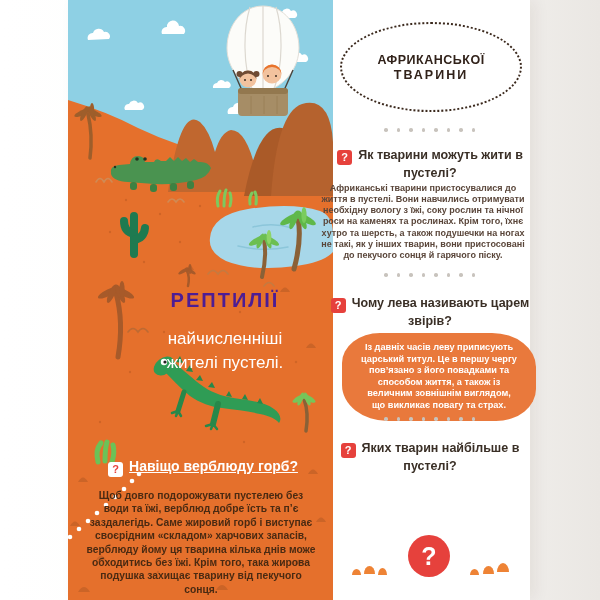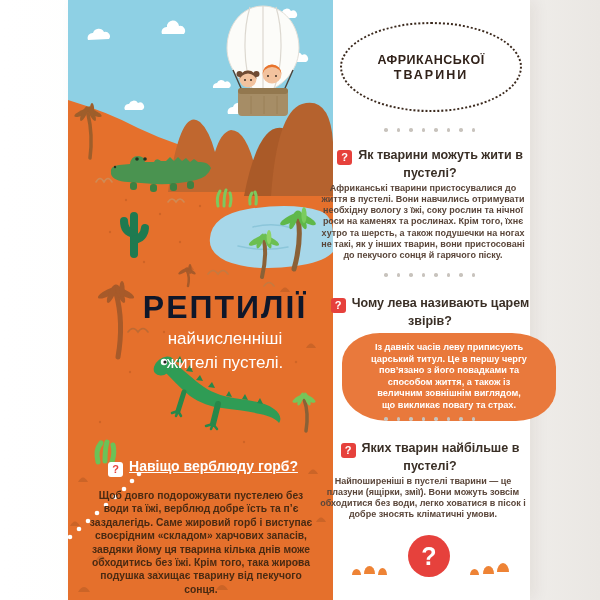--- a/index.html
+++ b/index.html
@@ -5,21 +5,21 @@
   html,body{margin:0;padding:0;}
   body{width:600px;height:600px;font-family:"Liberation Sans",sans-serif;}
   .screen{position:relative;width:600px;height:600px;overflow:hidden;
     background:linear-gradient(to right,#ffffff 0%,#fdfcfb 55%,#eae7e3 100%);}
   .page{position:absolute;left:68px;top:0;width:462px;height:600px;background:#ffffff;
     box-shadow:6px 0 14px rgba(60,40,20,.06);}
   
   .left-illo{position:absolute;left:0;top:0;width:265px;height:600px;overflow:hidden;}
   .left-illo svg{position:absolute;left:0;top:0;}
   .reptiles-title{position:absolute;left:52px;top:289px;width:210px;text-align:center;
-    color:#0f172a;font-size:32px;font-weight:bold;letter-spacing:2px;}
+    color:#4c1d95;font-size:20px;font-weight:bold;letter-spacing:2px;}
   .reptiles-sub{position:absolute;left:52px;top:327px;width:210px;text-align:center;
     color:#fff;font-size:17px;line-height:1.4;}
   .camel-q{position:absolute;left:10px;top:458px;width:250px;text-align:center;
     color:#fff;font-size:14px;font-weight:bold;text-decoration:underline;}
   .camel-a{position:absolute;left:18px;top:489px;width:230px;text-align:center;
     color:#4a2a12;font-size:10.3px;line-height:1.3;font-weight:bold;}
   
   .q-icon{display:inline-block;width:15px;height:15px;border-radius:3px;background:#e6413c;
     color:#fff;font-size:11px;line-height:15px;font-weight:bold;text-align:center;
     vertical-align:-2px;margin-right:6px;}
@@ -31,21 +31,21 @@
   .title-l1{font-size:21px;font-weight:bold;letter-spacing:1.5px;}
   .title-l2{font-size:12.5px;font-weight:bold;letter-spacing:.5px;}
   .title-l3{font-size:12.5px;font-weight:bold;letter-spacing:2px;}
   .dots{position:absolute;left:316px;display:flex;gap:9px;}
   .dots i{width:3.5px;height:3.5px;border-radius:50%;background:#c8c3bd;}
   .rq{position:absolute;left:258px;width:208px;text-align:center;color:#3a2f26;
     font-size:12.5px;font-weight:bold;line-height:1.35;}
   .ra{position:absolute;left:250px;width:210px;text-align:center;color:#5a463a;
     font-size:9px;line-height:1.24;font-weight:bold;}
   .bubble{position:absolute;left:274px;top:333px;width:156px;background:#e9793c;
-    border-radius:38px 44px 40px 46px/30px 34px 32px 36px;padding:9px 29px;
+    border-radius:38px 44px 40px 46px/30px 34px 32px 36px;padding:9px 19px;
     color:#fff;font-size:9.2px;line-height:1.26;text-align:center;font-weight:bold;}
   .big-q{position:absolute;left:340px;top:535px;width:42px;height:42px;border-radius:50%;
     background:#e6413c;color:#fff;font-size:25px;font-weight:bold;display:flex;
     align-items:center;justify-content:center;}
   .dune{position:absolute;background:#ee8335;border-radius:50% 50% 0 0/100% 100% 0 0;}
 </style>
 </head>
 <body>
 
 <div class="screen">
@@ -270,21 +270,21 @@
       </svg>
 
       <div class="reptiles-title">РЕПТИЛІЇ</div>
       <div class="reptiles-sub">
         <div>найчисленніші</div>
         <div>жителі пустелі.</div>
       </div>
       <div class="camel-q">
         <span class="q-icon q-icon--white">?</span><span>Навіщо верблюду горб?</span>
       </div>
-      <div class="camel-a">Щоб довго подорожувати пустелею без води та їжі, верблюд добре їсть та п’є заздалегідь. Саме жировий горб і виступає своєрідним «складом» харчових запасів, завдяки йому ця тварина кілька днів може обходитись без їжі. Крім того, така жирова подушка захищає тварину від пекучого сонця.</div>
+      <div class="camel-a">Щоб довго подорожувати пустелею без води та їжі, верблюд добре їсть та п’є заздалегідь. Саме жировий горб і виступає своєрідним «складом» харчових запасів, верблюду йому ця тварина кілька днів може обходитись без їжі. Крім того, така жирова подушка захищає тварину від пекучого сонця.</div>
     </div>
 
     <div class="title-oval">
       <div class="title-l2">АФРИКАНСЬКОЇ</div>
       <div class="title-l3">ТВАРИНИ</div>
     </div>
 
     <div class="dots" style="top:128px">
         <i></i>
         <i></i>
@@ -324,21 +324,20 @@
         <i></i>
         <i></i>
         <i></i>
         <i></i>
         <i></i>
       </div>
 
     <div class="rq" style="top:440px">
       <span class="q-icon">?</span><span>Яких тварин найбільше в пустелі?</span>
     </div>
-    <div class="ra" style="top:476px">Найпоширеніші в пустелі тварини — це плазуни (ящірки, змії). Вони можуть зовсім обходитися без води, легко ховатися в пісок і добре зносять кліматичні умови.</div>
 
     <div class="big-q">?</div>
 
     <div class="dune" style="left:284px;top:569px;width:9px;height:6px"></div>
     <div class="dune" style="left:296px;top:566px;width:11px;height:8px"></div>
     <div class="dune" style="left:310px;top:568px;width:9px;height:7px"></div>
     <div class="dune" style="left:402px;top:569px;width:9px;height:6px"></div>
     <div class="dune" style="left:415px;top:566px;width:11px;height:8px"></div>
     <div class="dune" style="left:429px;top:563px;width:12px;height:9px"></div>
 

